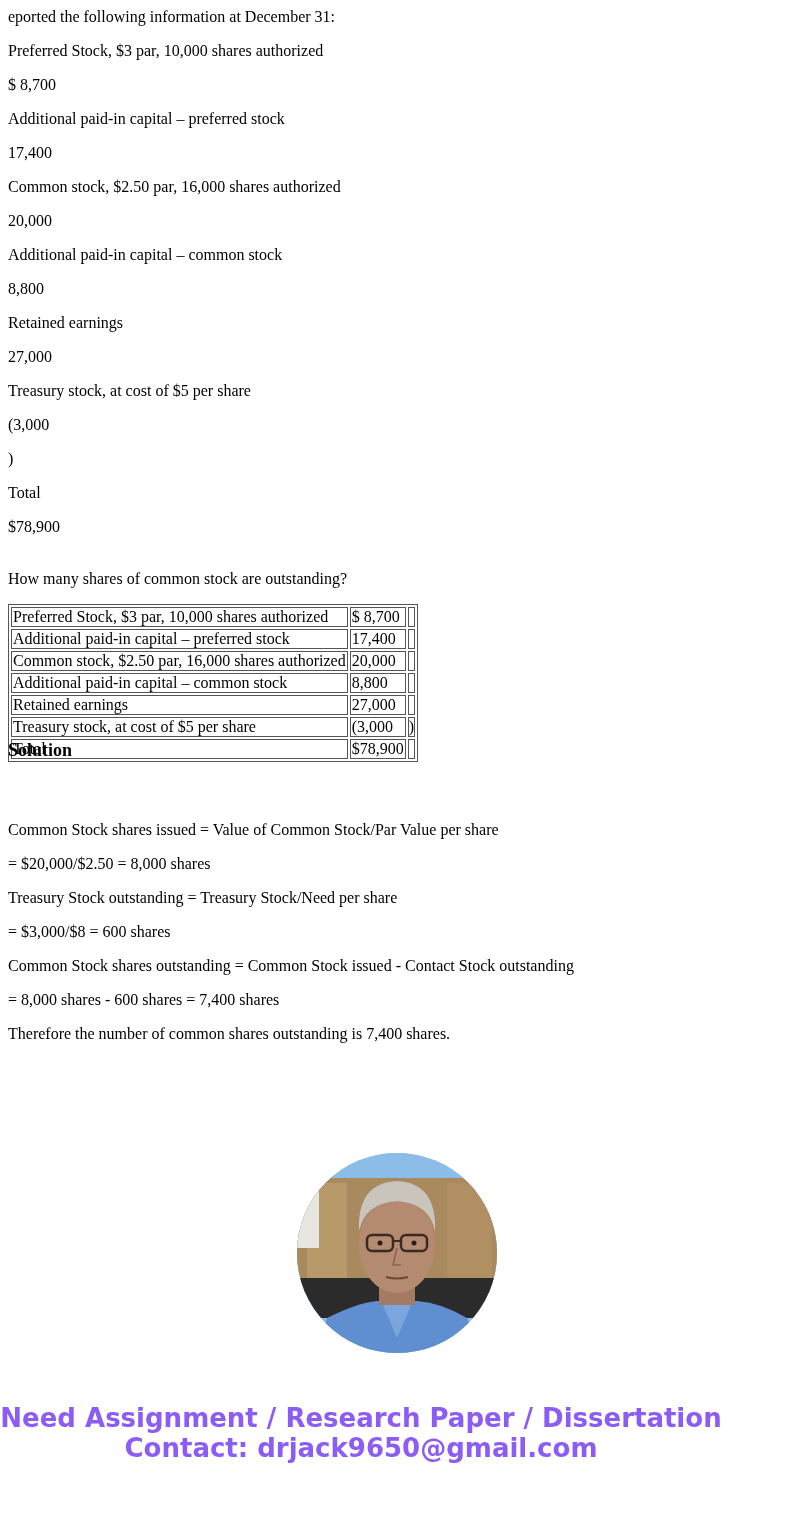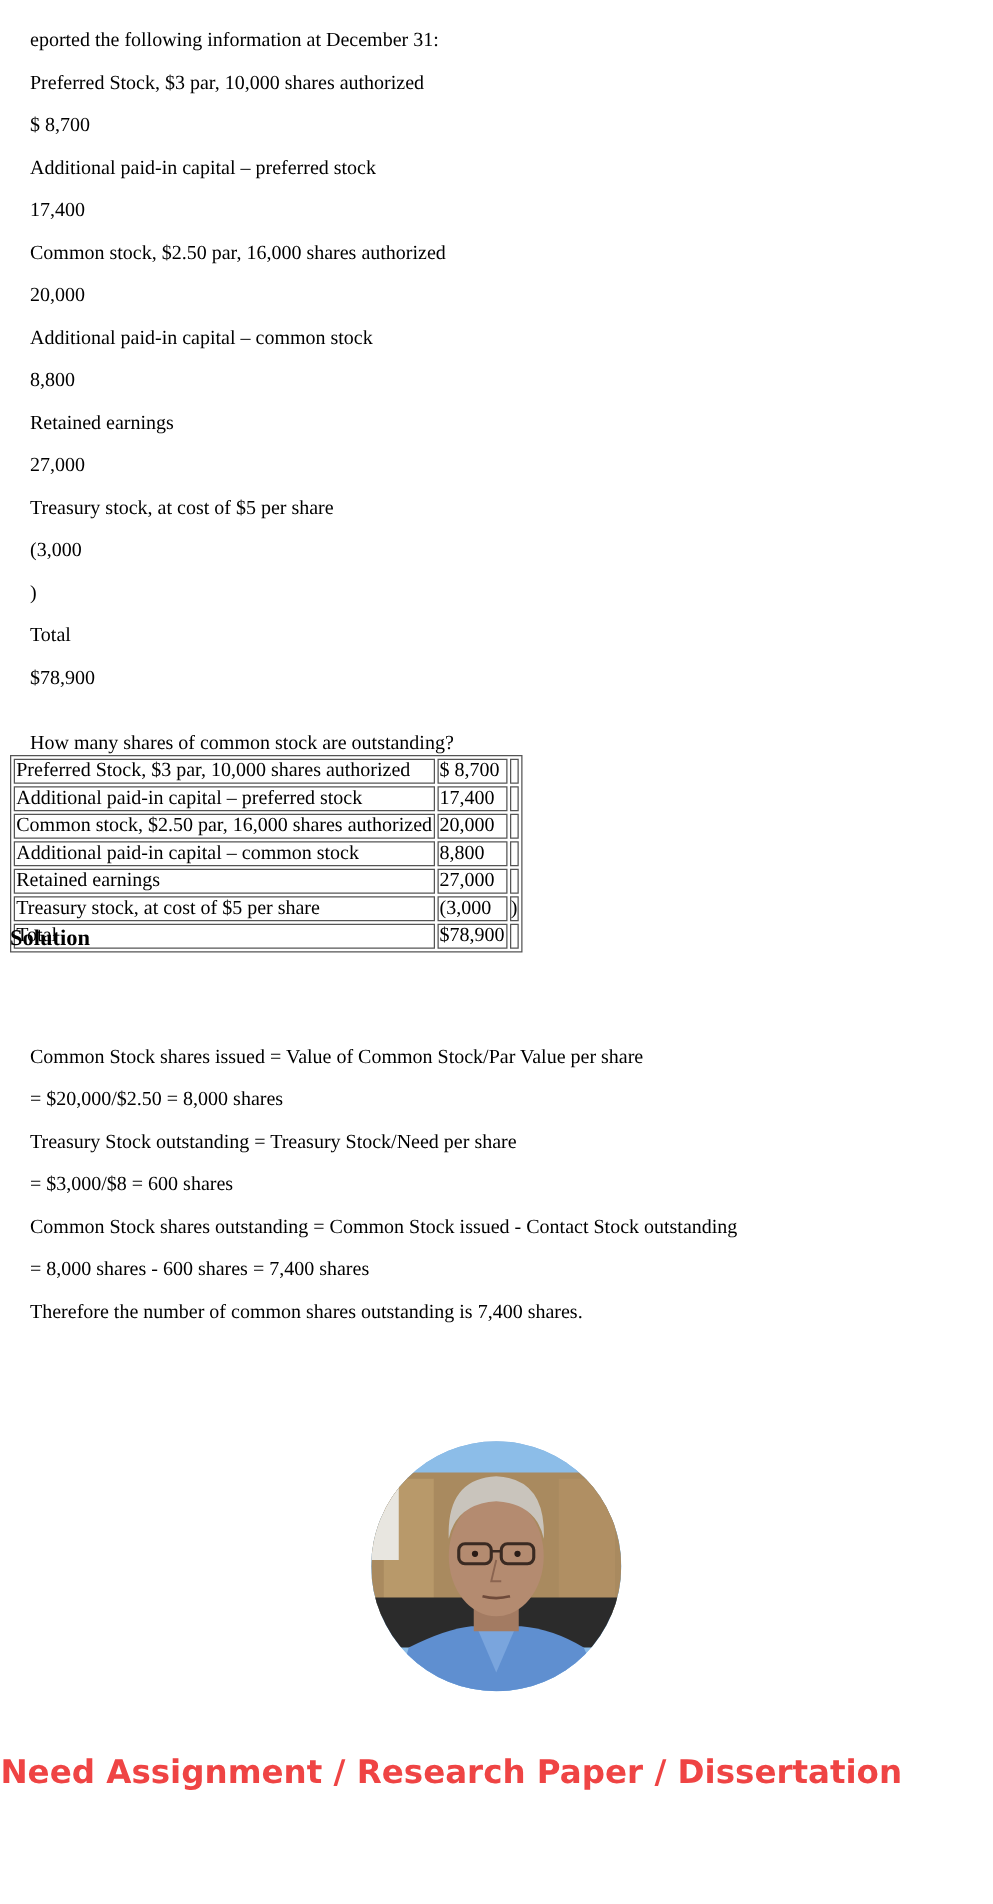--- a/index.html
+++ b/index.html
@@ -4,21 +4,21 @@
   <style>
     html, body { margin: 0; padding: 0; background: #ffffff; }
     body {
       width: 794px;
       min-height: 1523px;
       font-family: "Liberation Serif", serif;
       font-size: 16px;
       color: #000;
       position: relative;
     }
-    p { margin: 16px; line-height: 18px; }
+    p { margin: 0; line-height: 18px; }
     .para { position: absolute; left: 8px; white-space: nowrap; }
     table.fin {
       position: absolute;
       left: 8px;
       top: 604px;
       border: 1px solid #555;
       border-collapse: separate;
       border-spacing: 2px;
       font-size: 16px;
       line-height: 18px;
@@ -53,21 +53,21 @@
     .footer {
       position: absolute;
       left: 0;
       top: 1403px;
       width: 722px;
       text-align: center;
       font-family: "DejaVu Sans", sans-serif;
       font-weight: bold;
       font-size: 26px;
       line-height: 30px;
-      color: #ef4444;
+      color: #8b5cf6;
     }
     .footer div { white-space: nowrap; }
   </style>
 </head>
 <body>
 
 <p class="para" style="top:8px">eported the following information at December 31:</p>
 <p class="para" style="top:42px">Preferred Stock, $3 par, 10,000 shares authorized</p>
 <p class="para" style="top:76px">$ 8,700</p>
 <p class="para" style="top:110px">Additional paid-in capital – preferred stock</p>
@@ -163,13 +163,14 @@
     <circle cx="83" cy="90" r="2.5" fill="#2a1c16"></circle>
     <circle cx="117" cy="90" r="2.5" fill="#2a1c16"></circle>
 
     <path d="M100 95 L96 112 L104 112" fill="none" stroke="#8a6450" stroke-width="1.5"></path>
     <path d="M89 124 Q100 127 111 124" fill="none" stroke="#6e4a3a" stroke-width="2"></path>
   </svg>
 </div>
 
 <div class="footer">
   <div>Need Assignment / Research Paper / Dissertation</div>
+  <div>Contact: drjack9650@gmail.com</div>
 </div>
 
 </body></html>

